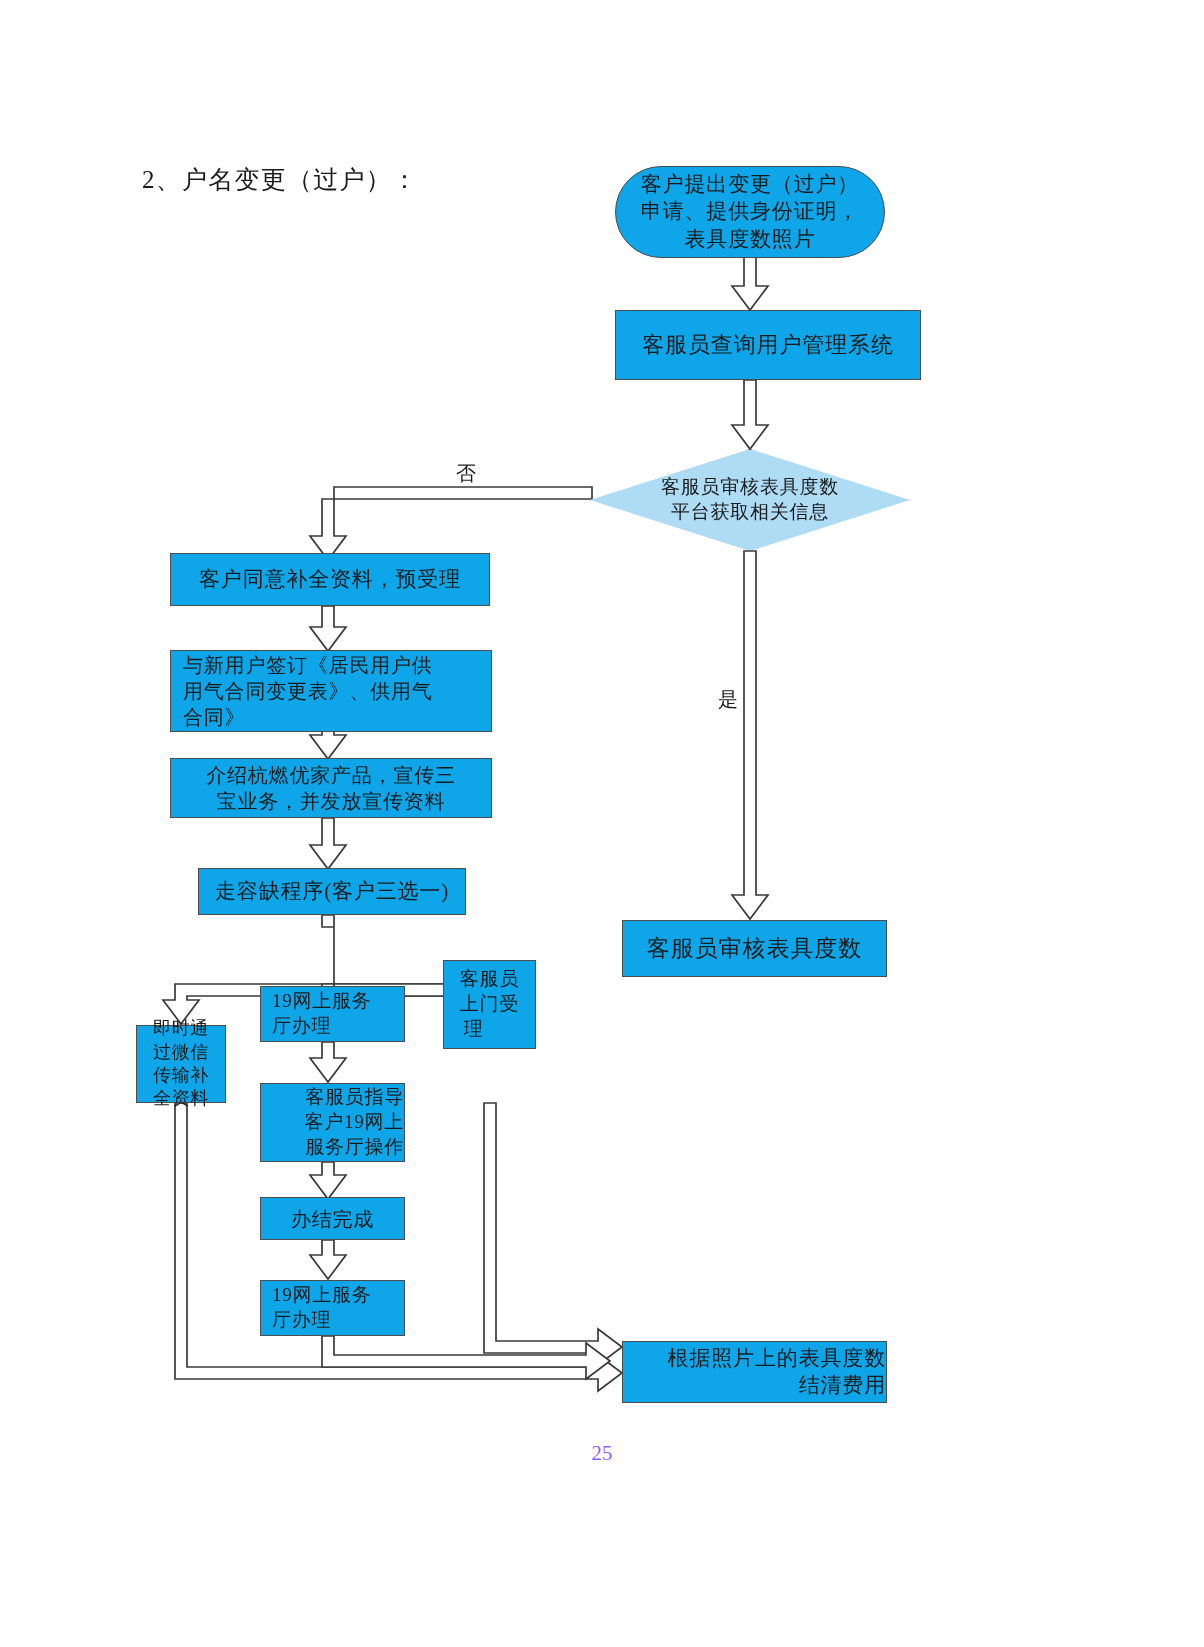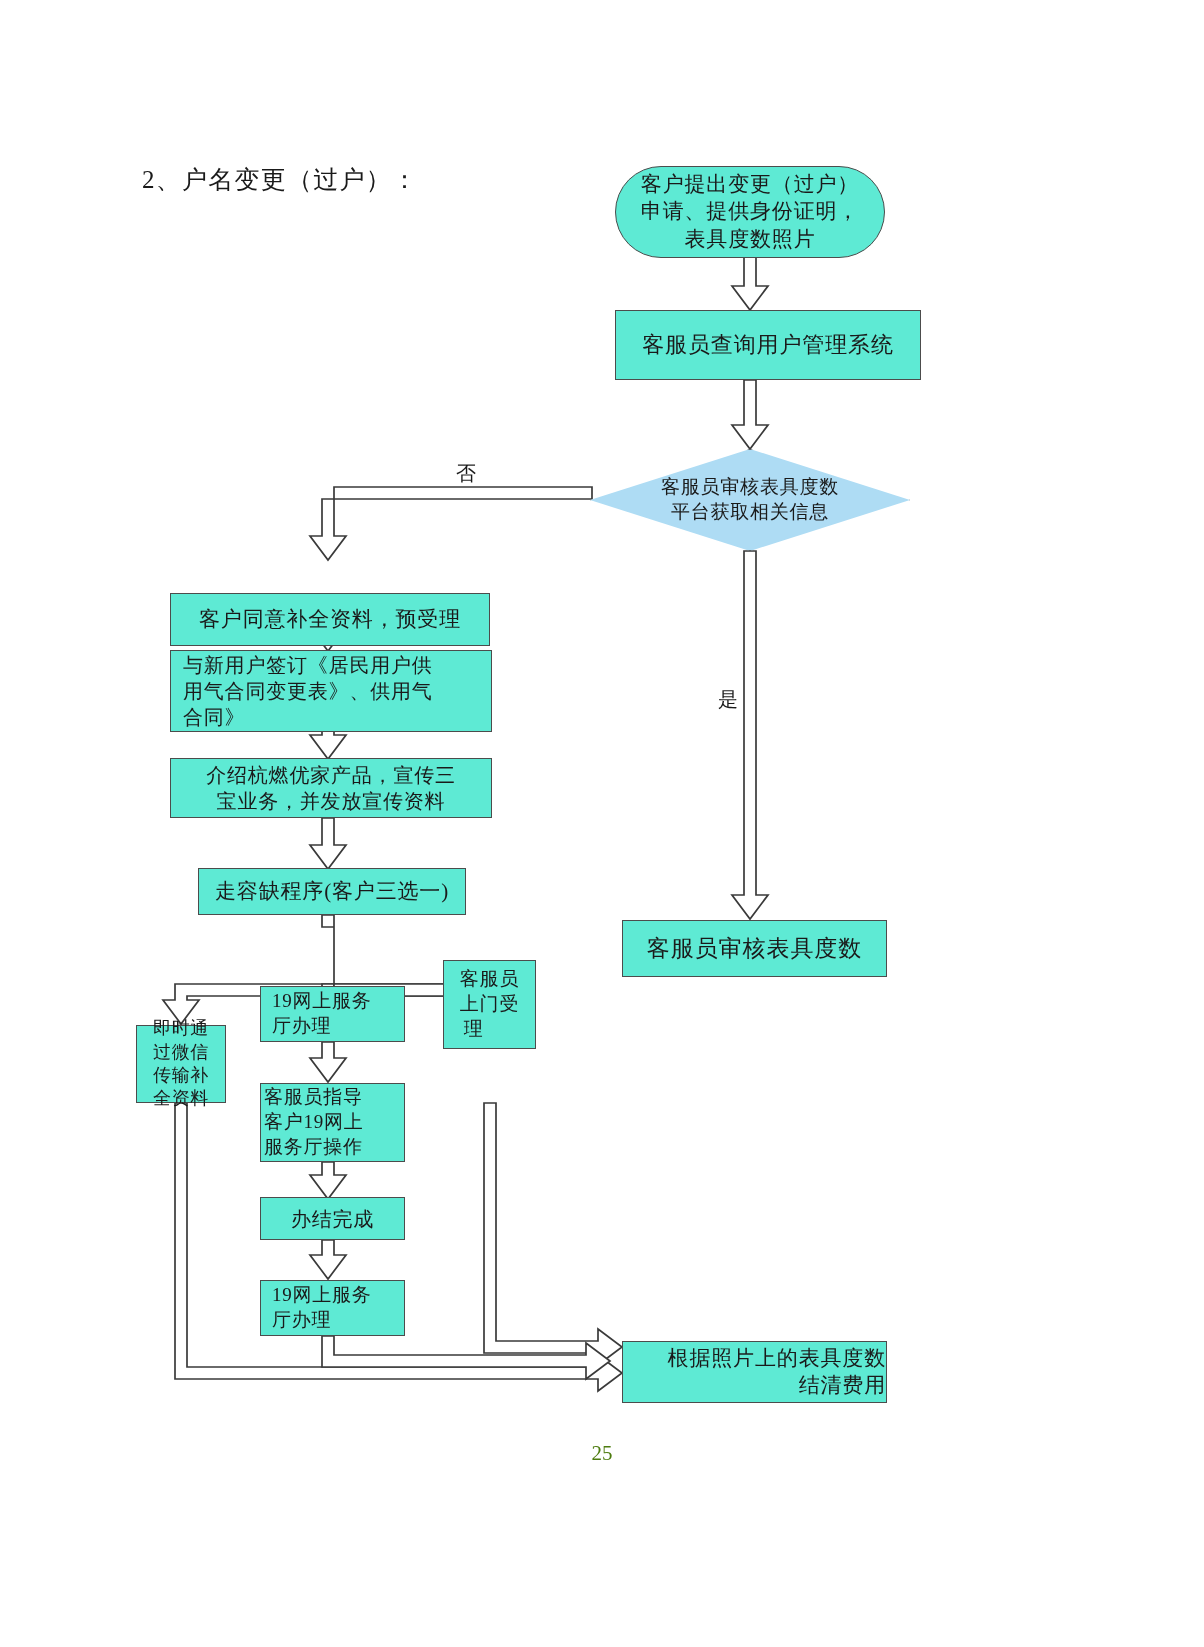--- a/index.html
+++ b/index.html
@@ -22,21 +22,21 @@
     position: absolute;
     left: 0;
     top: 0;
     width: 1204px;
     height: 1647px;
     pointer-events: none;
   }
   .node {
     position: absolute;
     box-sizing: border-box;
-    background: #5eead4;
+    background: #0ea5e9;
     border: 1.6px solid #4c4c4c;
     display: flex;
     align-items: center;
     justify-content: center;
     text-align: center;
     color: #1a1a1a;
     line-height: 1.30;
     letter-spacing: 0.04em;
     z-index: 3;
   }
@@ -73,21 +73,21 @@
   .section-title {
     position: absolute;
     color: #1a1a1a;
     white-space: nowrap;
     letter-spacing: 0.05em;
   }
   .page-number {
     position: absolute;
     width: 100%;
     text-align: center;
-    color: #4d7c0f;
+    color: #8b5cf6;
   }
 </style>
 </head>
 <body>
 
 <div id="page">
 
   <div class="section-title" style="left:120px; top:163px; font-size:25px;margin-left:22px;">2、户名变更（过户）：</div>
 
   <svg id="svg-layer" viewBox="0 0 1204 1647">
@@ -144,21 +144,21 @@
     <div class="diamond-label">
       <div>客服员审核表具度数</div>
       <div>平台获取相关信息</div>
     </div>
   </div>
 
   <div class="edge-label" style="left:456px; top:460px; font-size:20px;">否</div>
 
   <div class="edge-label" style="left:718px; top:686px; font-size:20px;">是</div>
 
-  <div class="node" style="left:170px; top:553px; width:320px; height:53px; font-size:21px;margin-top:40px;">
+  <div class="node" style="left:170px; top:553px; width:320px; height:53px; font-size:21px;">
     <div>客户同意补全资料，预受理</div>
   </div>
 
   <div class="node" style="left:170px; top:650px; width:322px; height:82px; font-size:20px;">
     <div style="width:100%; text-align:left; padding-left:12px; box-sizing:border-box;">
       <div>与新用户签订《居民用户供</div>
       <div>用气合同变更表》、供用气</div>
       <div>合同》</div>
     </div>
   </div>
@@ -192,21 +192,21 @@
 
   <div class="node" style="left:443px; top:960px; width:93px; height:89px; font-size:19px;">
     <div>
       <div>客服员</div>
       <div>上门受</div>
       <div style="text-align:left; padding-left:4px;">理</div>
     </div>
   </div>
 
   <div class="node" style="left:260px; top:1083px; width:145px; height:79px; font-size:19px;">
-    <div style="width:100%; text-align:left; padding-left:3px; box-sizing:border-box;">
+    <div style="width:100%; text-align:right; padding-left:3px; box-sizing:border-box;">
       <div>客服员指导</div>
       <div>客户19网上</div>
       <div>服务厅操作</div>
     </div>
   </div>
 
   <div class="node" style="left:260px; top:1197px; width:145px; height:43px; font-size:20px;">
     <div>办结完成</div>
   </div>
 

